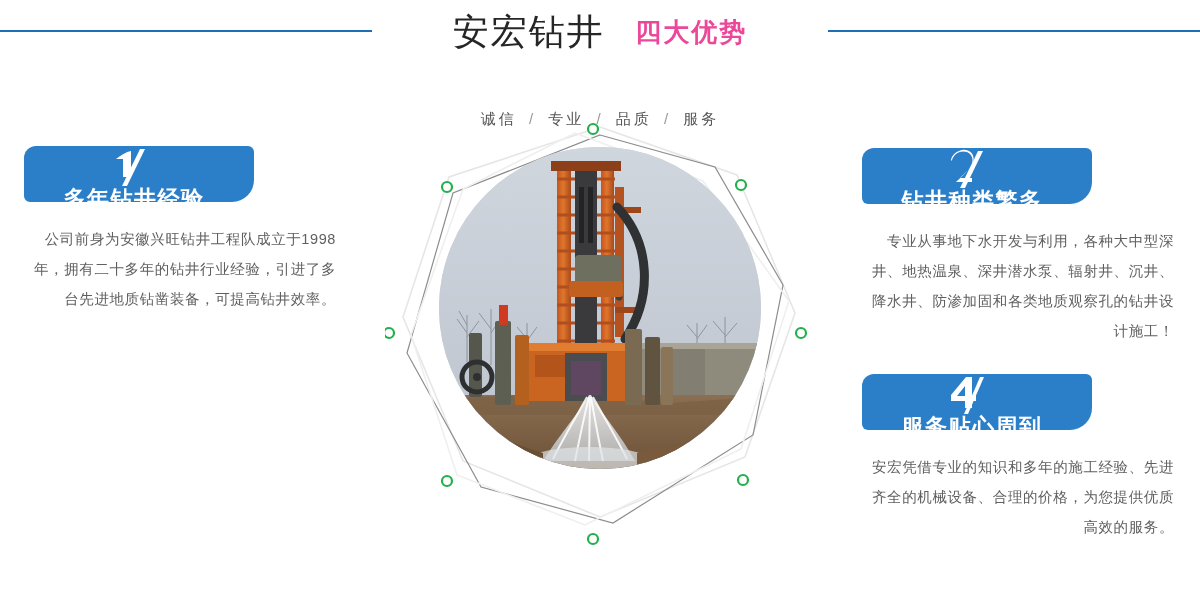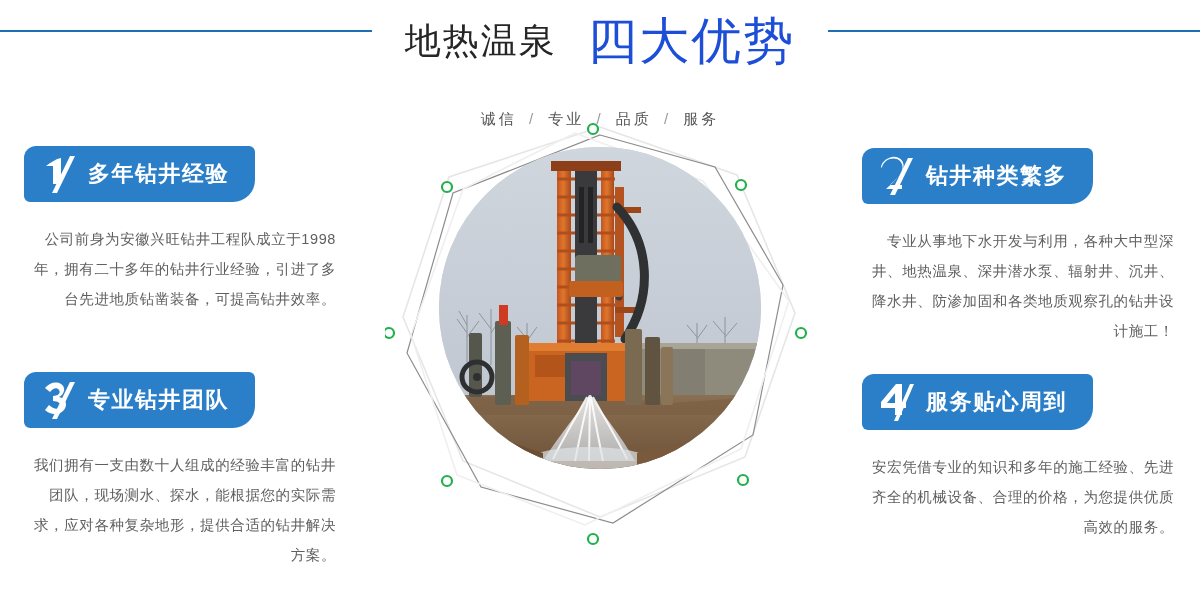--- a/index.html
+++ b/index.html
@@ -19,21 +19,21 @@
 
   .title-row {
     position: absolute; top: 8px; left: 0; width: 1200px;
     text-align: center; white-space: nowrap;
   }
   .title-main {
     font-size: 36px; font-weight: 400; color: #262626;
     letter-spacing: 2px; vertical-align: middle;
   }
   .title-accent {
-    font-size: 50px; font-weight: 400; color: #1d4ed8;
+    font-size: 26px; font-weight: 700; color: #ec4899;
     letter-spacing: 2px; margin-left: 26px; vertical-align: middle;
   }
   .subtitle {
     position: absolute; top: 66px; left: 0; width: 1200px;
     text-align: center; font-size: 15px; color: #555555;
     letter-spacing: 3px;
     margin-top: 44px;
   }
   .subtitle .sep { color: #9a9a9a; margin: 0 5px; }
 
@@ -54,21 +54,21 @@
   .f1 { left: 24px;  top: 146px; }
   .f3 { left: 24px;  top: 372px; }
   .f2 { left: 862px; top: 148px; }
   .f4 { left: 862px; top: 374px; }
 
   .badge {
     display: flex; align-items: center;
     height: 56px; padding-left: 16px; padding-right: 26px;
     background: #2b7fc8;
     border-radius: 12px 6px 22px 6px;
-    width: max-content; min-width: 230px;
+    width: max-content; min-width: 230px; flex-direction: column;
   }
   .badge-num {
     width: 40px; height: 42px; position: relative;
     flex: 0 0 40px; margin-right: 8px;
   }
   .badge-num svg { display: block; }
   .badge-title {
     font-size: 22px; font-weight: 700; color: #ffffff;
     letter-spacing: 1.5px; line-height: 1;
   }
@@ -84,21 +84,21 @@
 </head>
 <body>
 
 <div class="page">
 
   <div class="header">
     <div class="rule rule-left"></div>
     <div class="rule rule-right"></div>
 
     <div class="title-row">
-      <span class="title-main">地热温泉</span>
+      <span class="title-main">安宏钻井</span>
       <span class="title-accent">四大优势</span>
     </div>
 
     <div class="subtitle">
       <span>诚信</span>
       <span class="sep">/</span>
       <span>专业</span>
       <span class="sep">/</span>
       <span>品质</span>
       <span class="sep">/</span>
@@ -230,32 +230,20 @@
         <svg width="40" height="42" viewBox="0 0 40 42">
           <path d="M6 13 C11 9 16 6 21 5 L21 31 L13 31 L13 13 Z" fill="#ffffff"></path>
           <path d="M30 3 L35 3 L17 40 L12 40 Z" fill="#ffffff"></path>
         </svg>
       </span>
       <span class="badge-title">多年钻井经验</span>
     </div>
     <p class="body-text">公司前身为安徽兴旺钻井工程队成立于1998年，拥有二十多年的钻井行业经验，引进了多台先进地质钻凿装备，可提高钻井效率。</p>
   </div>
 
-  <div class="feature f3">
-    <div class="badge">
-      <span class="badge-num">
-        <svg width="40" height="42" viewBox="0 0 40 42">
-          <path d="M5 9 C9 4 16 2 21 5 C26 8 25 15 19 18 C26 19 28 26 24 31 C19 37 10 36 5 31 L9 26 C13 30 18 31 20 28 C22 25 18 22 13 22 L13 17 C18 17 21 14 19 11 C17 8 13 9 10 13 Z" fill="#ffffff"></path>
-          <path d="M30 3 L35 3 L17 40 L12 40 Z" fill="#ffffff"></path>
-        </svg>
-      </span>
-      <span class="badge-title">专业钻井团队</span>
-    </div>
-    <p class="body-text">我们拥有一支由数十人组成的经验丰富的钻井团队，现场测水、探水，能根据您的实际需求，应对各种复杂地形，提供合适的钻井解决方案。</p>
-  </div>
 
   <div class="feature f2">
     <div class="badge">
       <span class="badge-num">
         <svg width="40" height="42" viewBox="0 0 40 42">
           <path d="M4 12 C6 5 13 2 19 4 C26 7 26 15 21 21 C17 26 12 30 8 34 L24 34 L24 30 L12 30 C17 25 23 20 25 14 C28 5 19 -1 11 3 C6 5 3 9 3 13 Z" fill="#ffffff"></path>
           <path d="M30 3 L35 3 L17 40 L12 40 Z" fill="#ffffff"></path>
         </svg>
       </span>
       <span class="badge-title">钻井种类繁多</span>

